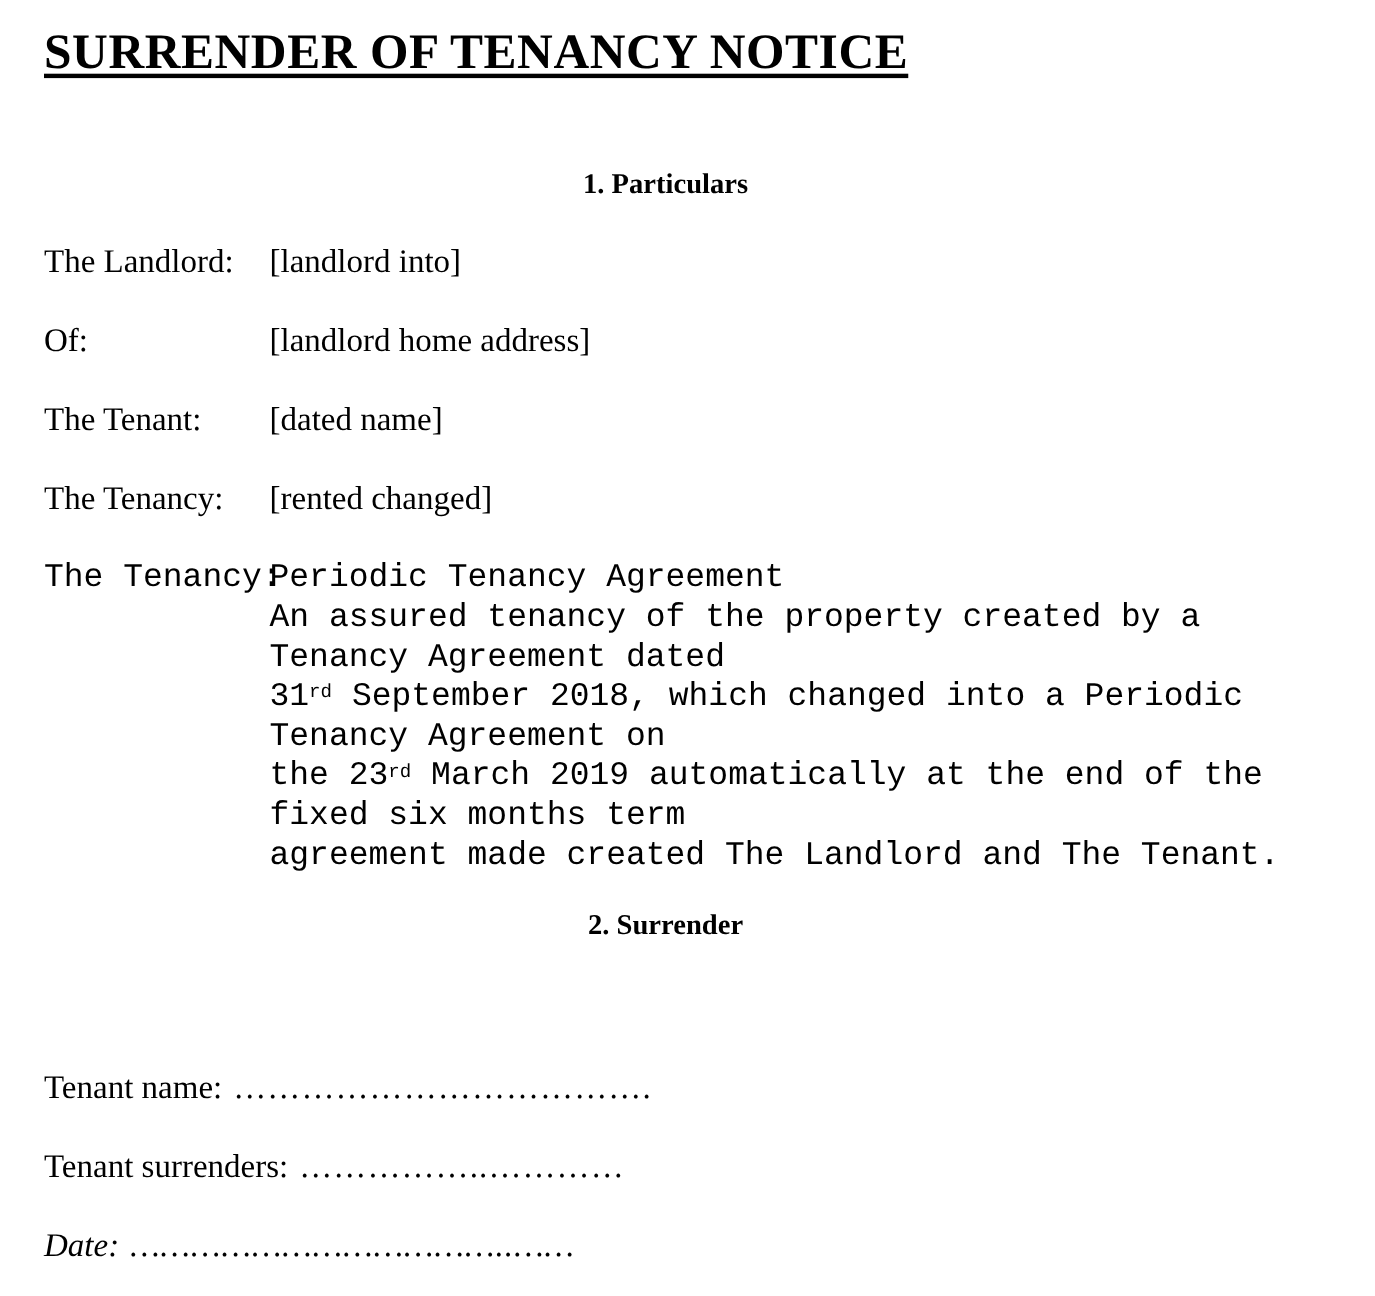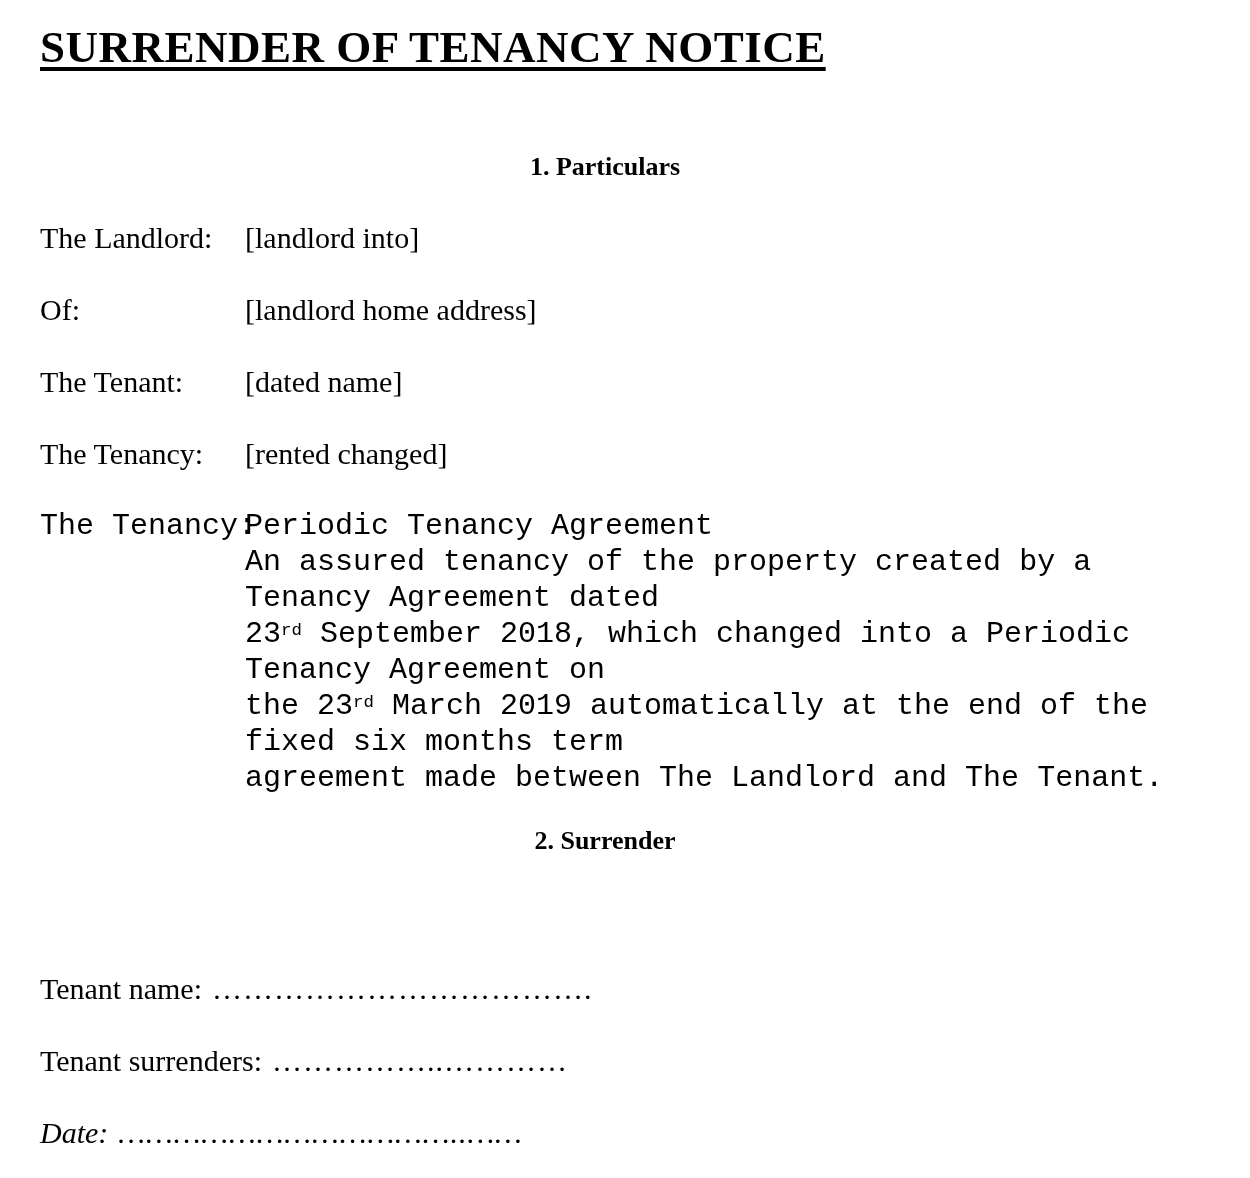--- a/index.html
+++ b/index.html
@@ -85,23 +85,23 @@
   <div class="p-row">
     <span class="p-label">The Tenancy:</span>
     <span class="p-value">[rented changed]</span>
   </div>
 
   <div class="p-row last">
     <span class="p-label">The Tenancy:</span>
     <div class="p-value">
       <div class="t-line">Periodic Tenancy Agreement</div>
       <div class="t-line">An assured tenancy of the property created by a Tenancy Agreement dated</div>
-      <div class="t-line"><span>23</span><sup class="ord">rd</sup><span> September 2018, which changed into a Periodic Tenancy Agreement on</span></div>
+      <div class="t-line"><span>31</span><sup class="ord">rd</sup><span> September 2018, which changed into a Periodic Tenancy Agreement on</span></div>
       <div class="t-line"><span>the 23</span><sup class="ord">rd</sup><span> March 2019 automatically at the end of the fixed six months term</span></div>
-      <div class="t-line">agreement made between The Landlord and The Tenant.</div>
+      <div class="t-line">agreement made created The Landlord and The Tenant.</div>
     </div>
   </div>
 
   <h2 class="section-heading surrender">2. Surrender</h2>
 
 
   <div class="sig-block">
     <div class="sig-row">
       <span class="sig-label">Tenant name:</span><span class="dots">……………………………….</span>
     </div>

